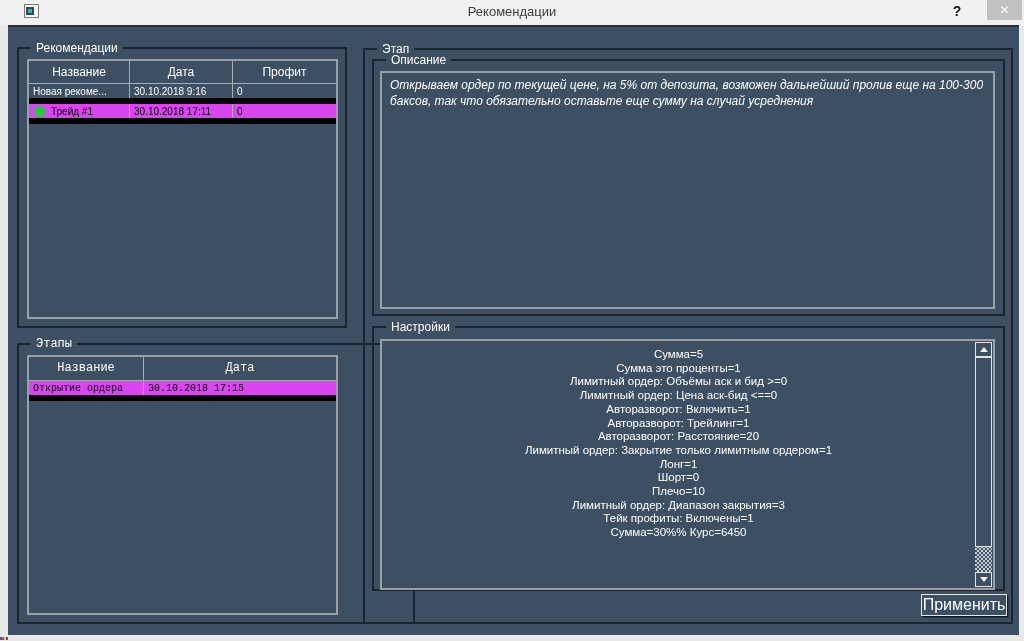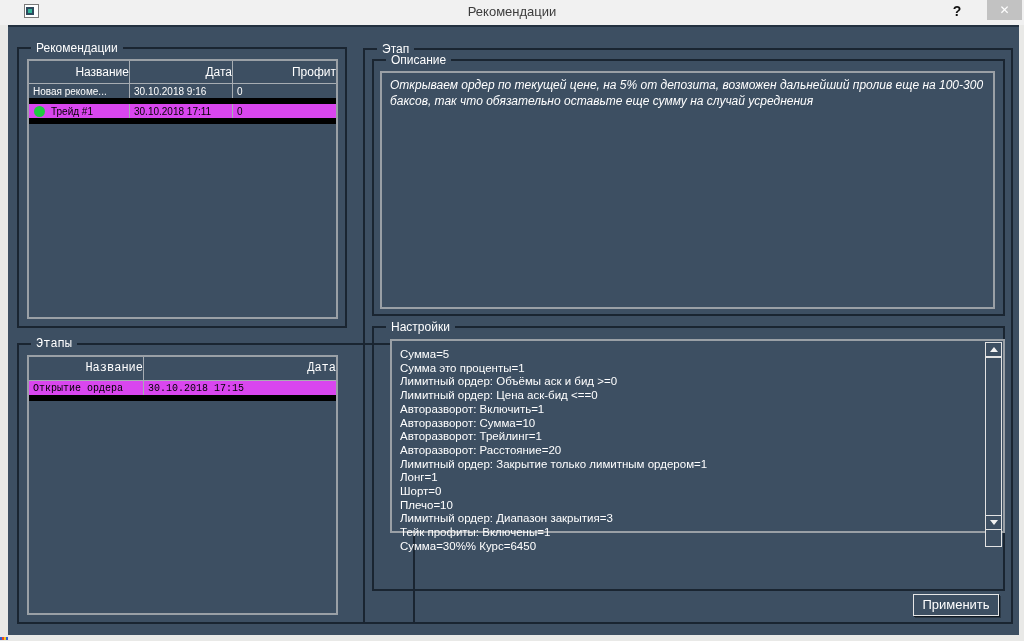--- a/index.html
+++ b/index.html
@@ -31,21 +31,21 @@
   
   .group { position:absolute; border:2px solid #1a2531; }
   .group-label { position:absolute; top:-8px; left:12px; padding:0 5px; background:#3d4f62;
                  color:#ffffff; font-size:12px; line-height:15px; white-space:nowrap; }
 
   
   .sunken { position:absolute; border:2px solid #9aa0a6; background:#3d4f62; }
 
   
   .thead { display:flex; border-bottom:1px solid #a7adb3; color:#fff; }
-  .th { text-align:right; font-size:12px; border-right:1px solid #a7adb3; }
+  .th { text-align:center; font-size:12px; border-right:1px solid #a7adb3; }
   .th:last-child { border-right:none; }
   .tr { display:flex; border-bottom:6px solid #000000; color:#fff; font-size:10px; }
   .tr.selected { background:#d946ef; color:#000; }
   .td { overflow:hidden; white-space:nowrap; border-right:1px solid #a7adb3; display:flex; align-items:center; }
   .td:last-child { border-right:none; }
   .td .txt { padding-left:4px; }
 
   .rec-table .thead { height:23px; }
   .rec-table .th { line-height:22px; }
   .rec-table .tr { height:20px; }
@@ -76,22 +76,22 @@
             border:1px solid #e3e3e3; display:flex; align-items:center; justify-content:center; }
   .sb-up { top:0; } .sb-down { bottom:0; }
   .arr-up { width:0; height:0; border-left:4px solid transparent; border-right:4px solid transparent;
             border-bottom:5px solid #f2f2f2; }
   .arr-down { width:0; height:0; border-left:4px solid transparent; border-right:4px solid transparent;
               border-top:5px solid #f2f2f2; }
   .sb-thumb { position:absolute; left:0; top:15px; width:17px; height:190px;
               background:#3d4f62; border:1px solid #e3e3e3; }
 
   
-  .apply-btn { position:absolute; right:12px; bottom:6px; width:86px; height:22px;
-               background:#3d4f62; color:#fff; font-size:13px; line-height:20px; text-align:center;
+  .apply-btn { position:absolute; right:4px; bottom:6px; width:86px; height:22px;
+               background:#3d4f62; color:#fff; font-size:16px; line-height:20px; text-align:center;
                border:1px solid #e6e6e6; box-shadow:1px 1px 0 #101922, 2px 2px 0 rgba(0,0,0,.3);
                cursor:default; }
 
   
   .artifact { position:absolute; left:0; top:637px; height:3px; display:flex; }
   .artifact i { display:block; width:2px; height:3px; }
 </style>
 </head>
 <body>
 
@@ -161,27 +161,26 @@
 
     <div class="group" style="left:7px; top:9px; width:633px; height:257px;">
       <span class="group-label">Описание</span>
       <div class="sunken" style="left:6px; top:10px; width:615px; height:238px;">
         <div class="desc-text">Открываем ордер по текущей цене, на 5% от депозита, возможен дальнейший пролив еще на 100-300 баксов, так что обязательно оставьте еще сумму на случай усреднения</div>
       </div>
     </div>
 
     <div class="group" style="left:7px; top:276px; width:633px; height:265px;">
       <span class="group-label">Настройки</span>
-      <div class="sunken settings-box" style="left:16px; top:11px; width:615px; height:194px;">
+      <div class="sunken settings-box" style="left:6px; top:11px; width:615px; height:251px;text-align:center;">
         <div class="set-line">Сумма=5</div>
         <div class="set-line">Сумма это проценты=1</div>
         <div class="set-line">Лимитный ордер: Объёмы аск и бид &gt;=0</div>
         <div class="set-line">Лимитный ордер: Цена аск-бид &lt;==0</div>
         <div class="set-line">Авторазворот: Включить=1</div>
-        <div class="set-line">Авторазворот: Сумма=10</div>
         <div class="set-line">Авторазворот: Трейлинг=1</div>
         <div class="set-line">Авторазворот: Расстояние=20</div>
         <div class="set-line">Лимитный ордер: Закрытие только лимитным ордером=1</div>
         <div class="set-line">Лонг=1</div>
         <div class="set-line">Шорт=0</div>
         <div class="set-line">Плечо=10</div>
         <div class="set-line">Лимитный ордер: Диапазон закрытия=3</div>
         <div class="set-line">Тейк профиты: Включены=1</div>
         <div class="set-line">Сумма=30%% Курс=6450</div>
         <div class="vscroll">

